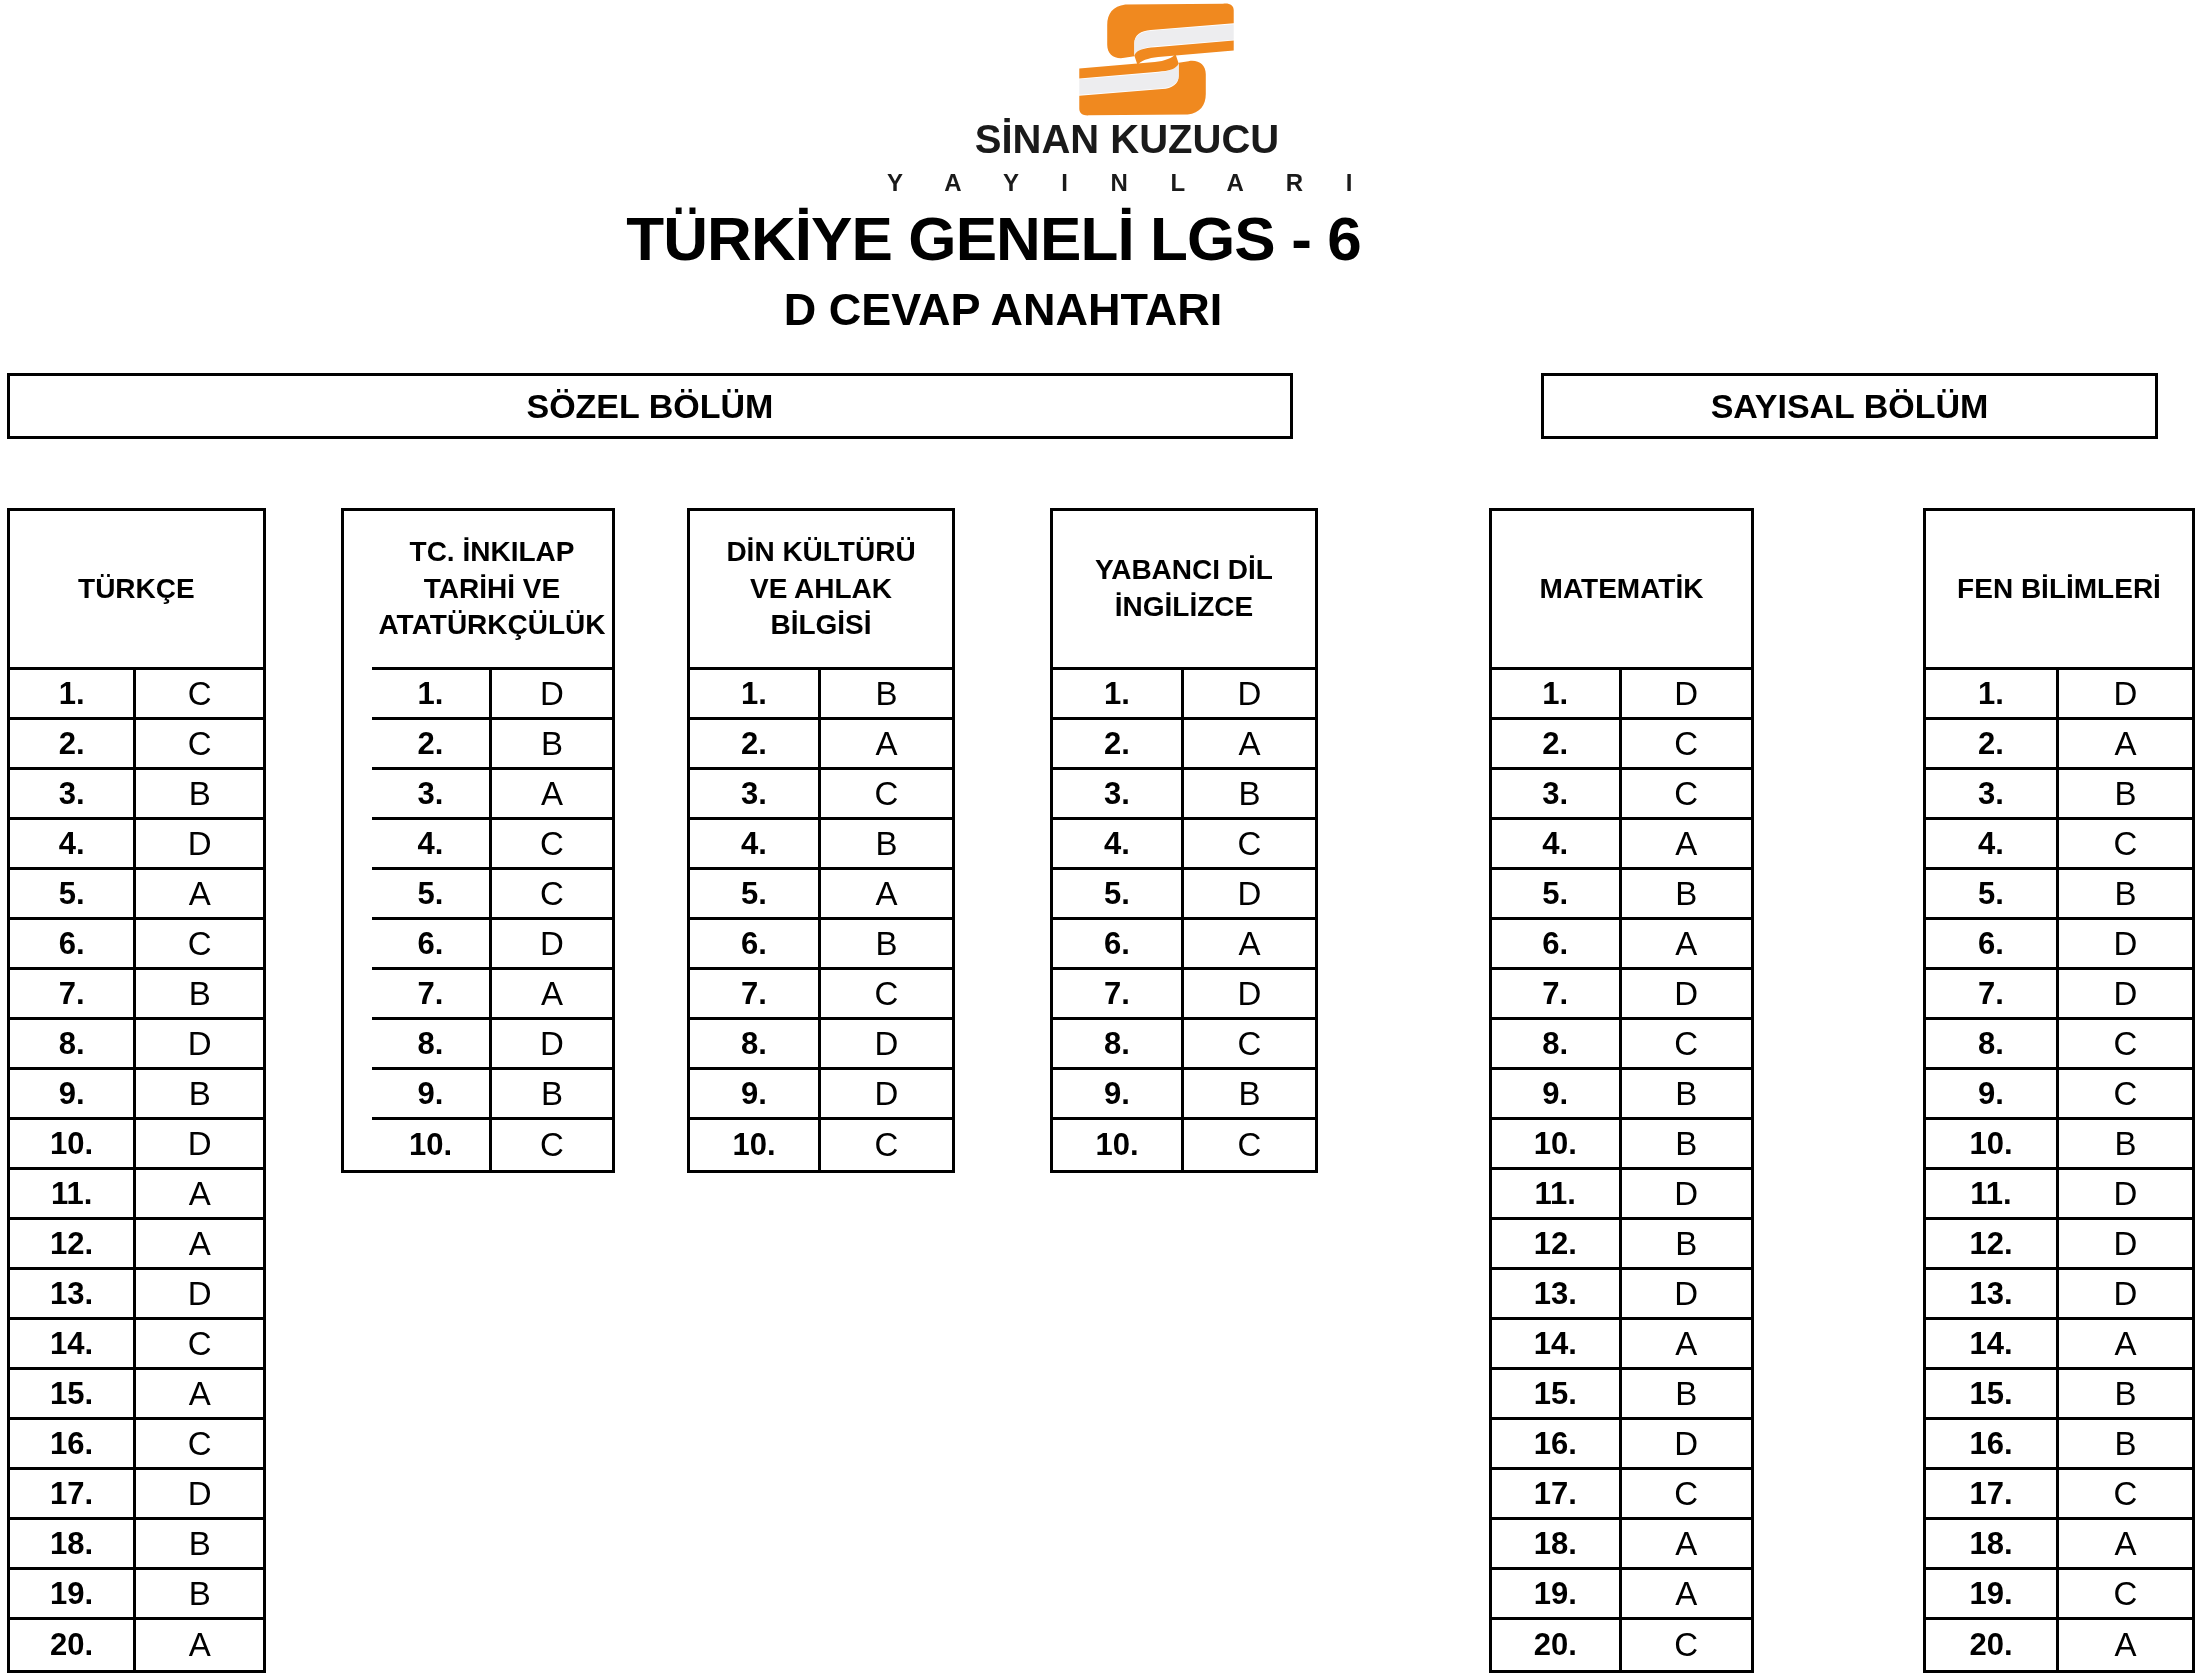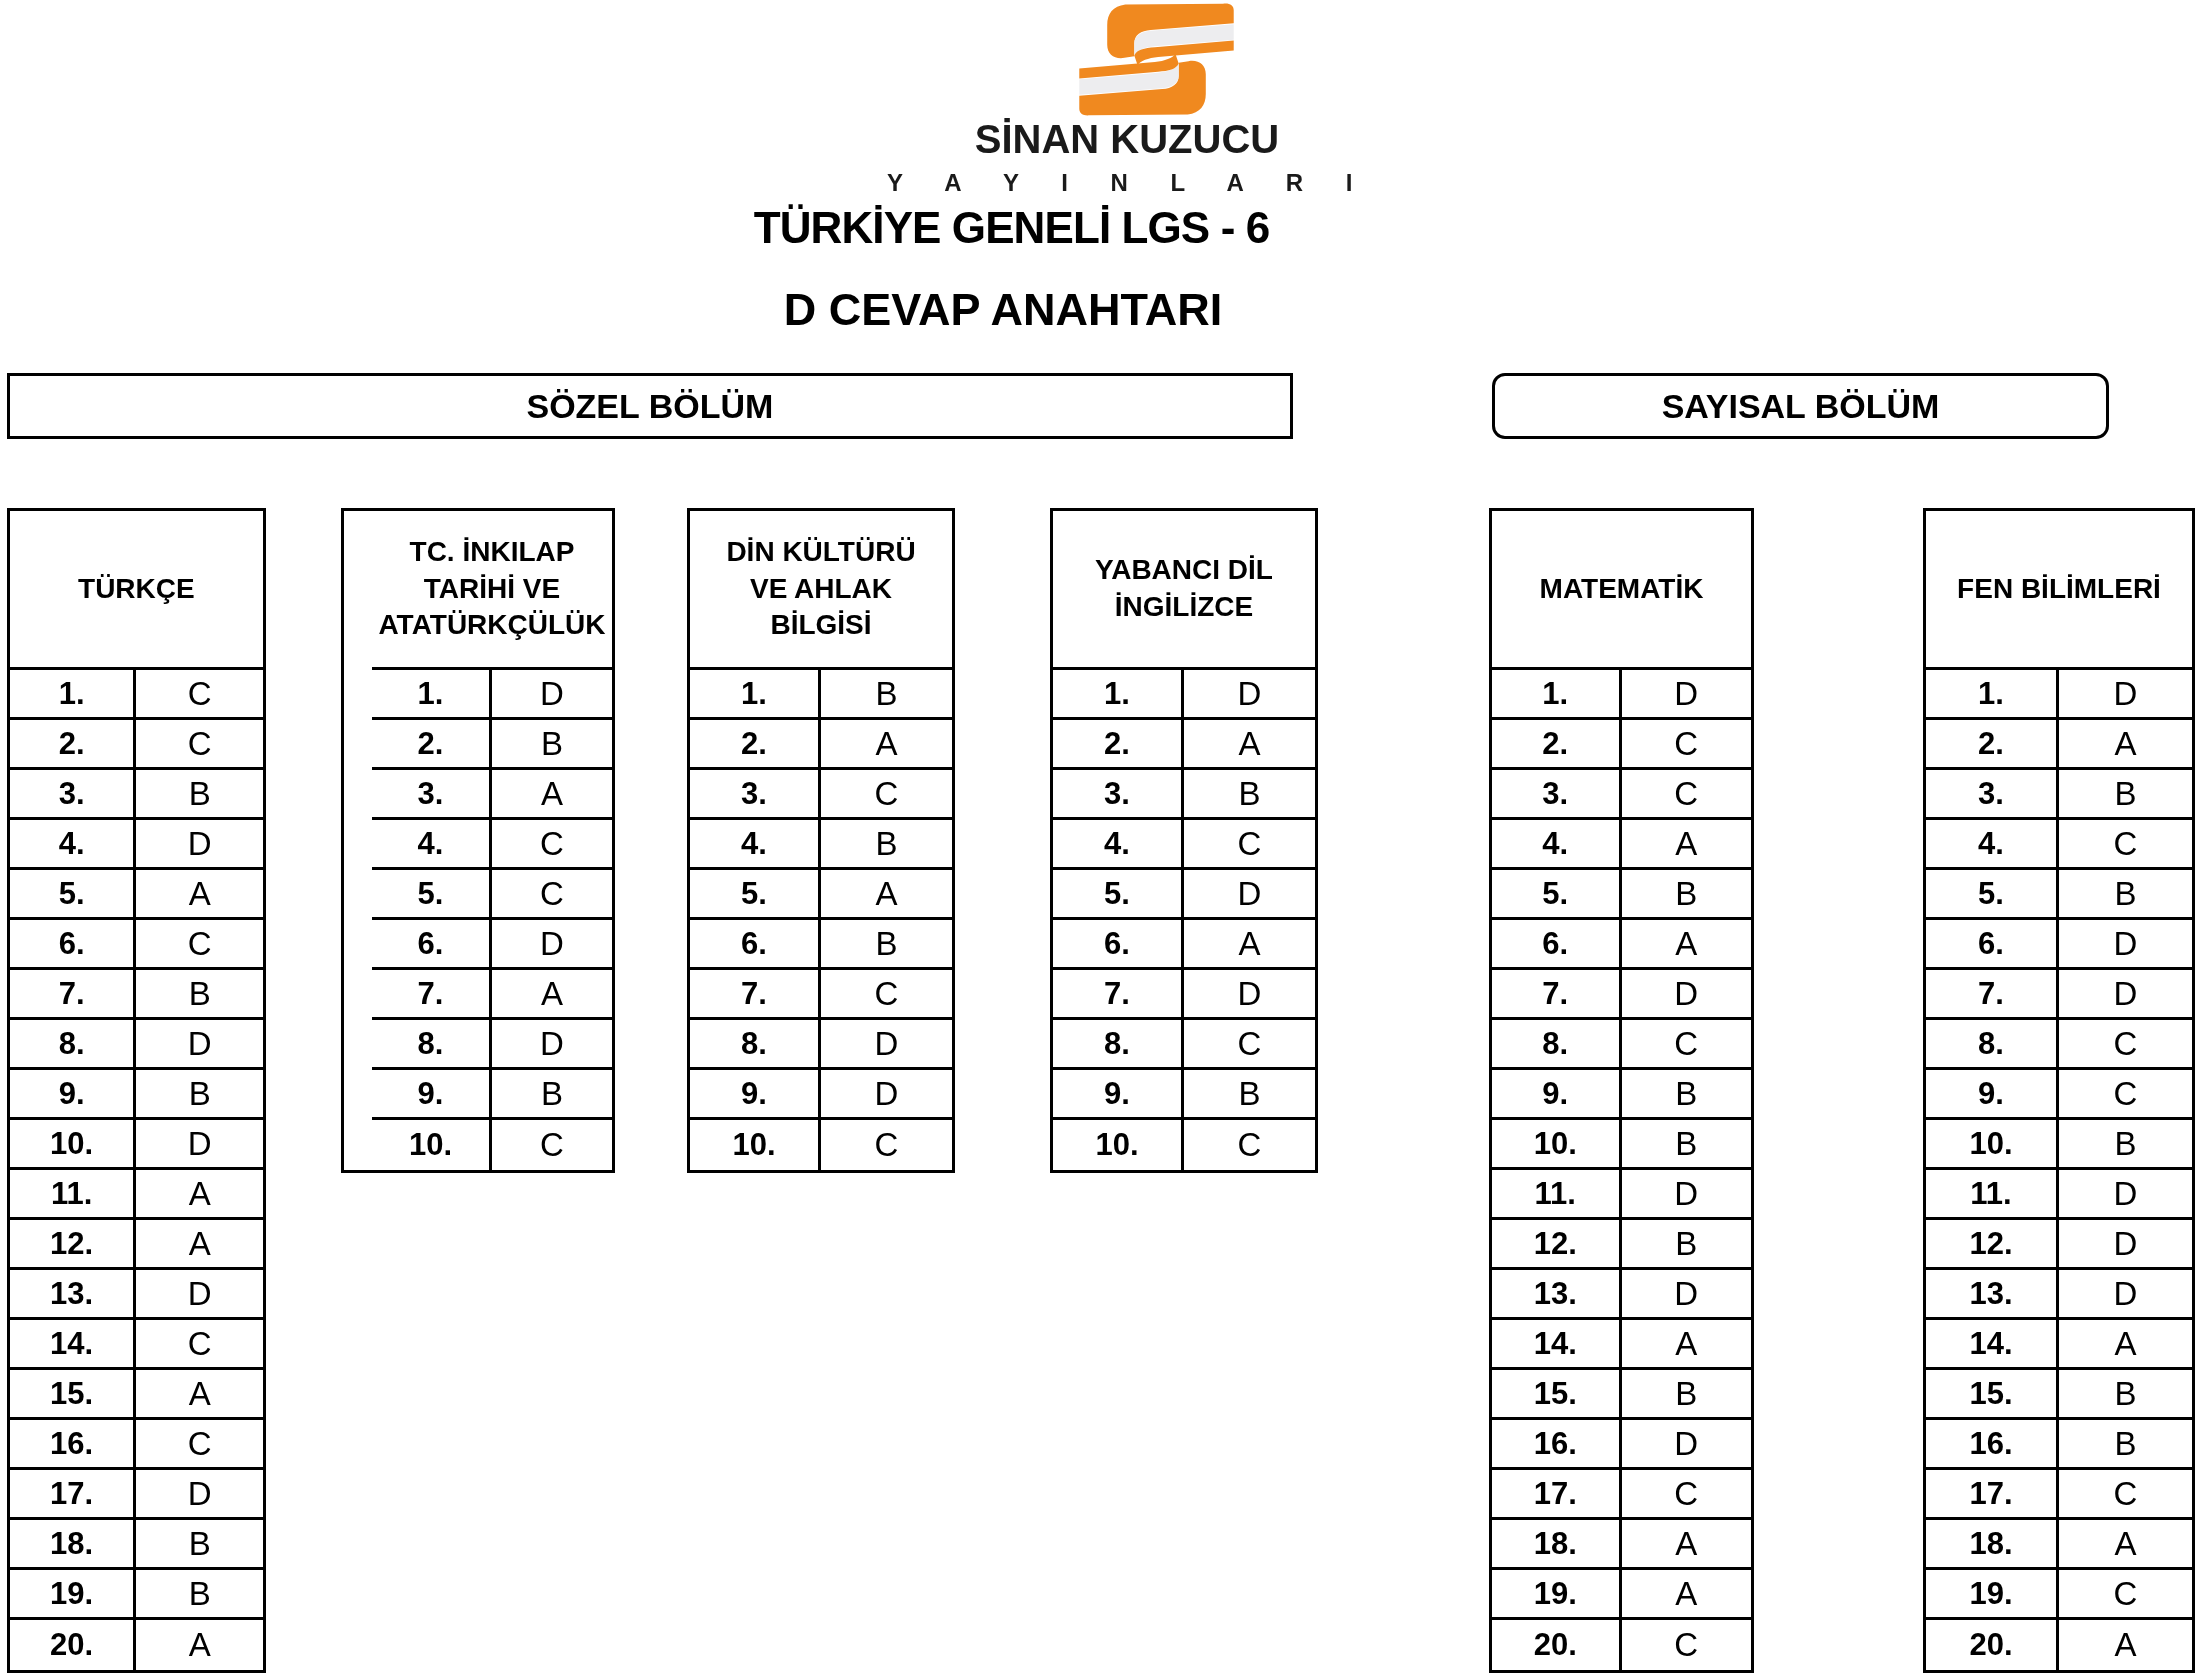--- a/index.html
+++ b/index.html
@@ -19,39 +19,38 @@
     text-align:center; font-size:40px; font-weight:700; letter-spacing:0px;
     color:#1a1a1a; white-space:nowrap;
   }
   .brand-tagline {
     position:absolute; left:869px; top:169px; width:516px;
     text-align:left; font-size:24px; font-weight:700;
     letter-spacing:18px; text-indent:18px; color:#1a1a1a; white-space:nowrap;
   }
   .page-title {
     position:absolute; left:0; top:203px; width:1987px;
-    text-align:center; font-size:44px; font-weight:700; letter-spacing:-0.9px;
+    text-align:center; font-size:62px; font-weight:700; letter-spacing:-0.9px;
     white-space:nowrap;
-    margin-left:18px;
   }
   .page-subtitle {
     position:absolute; left:0; top:284px; width:1962px;
     text-align:center; font-size:45px; font-weight:700;
     white-space:nowrap;
     padding-left:44px;
   }
   
   .section-box {
     position:absolute; top:373px; height:66px;
     border:3.4px solid #000; background:#fff;
     display:flex; align-items:center; justify-content:center;
     font-size:34px; font-weight:700; white-space:nowrap;
   }
   .section-box.verbal  { left:6.9px;    width:1286px; }
-  .section-box.numeric { left:1492px; width:617px;border-radius:13px;  }
+  .section-box.numeric { left:1541px; width:617px;  }
   
   .answer-table {
     position:absolute; top:508px;
     border:3.4px solid #000; background:#fff;
   }
   .at-header {
     height:159px; border-bottom:3.4px solid #000;
     display:flex; align-items:center; justify-content:center;
     text-align:center; padding:0 8.6px;
   }

